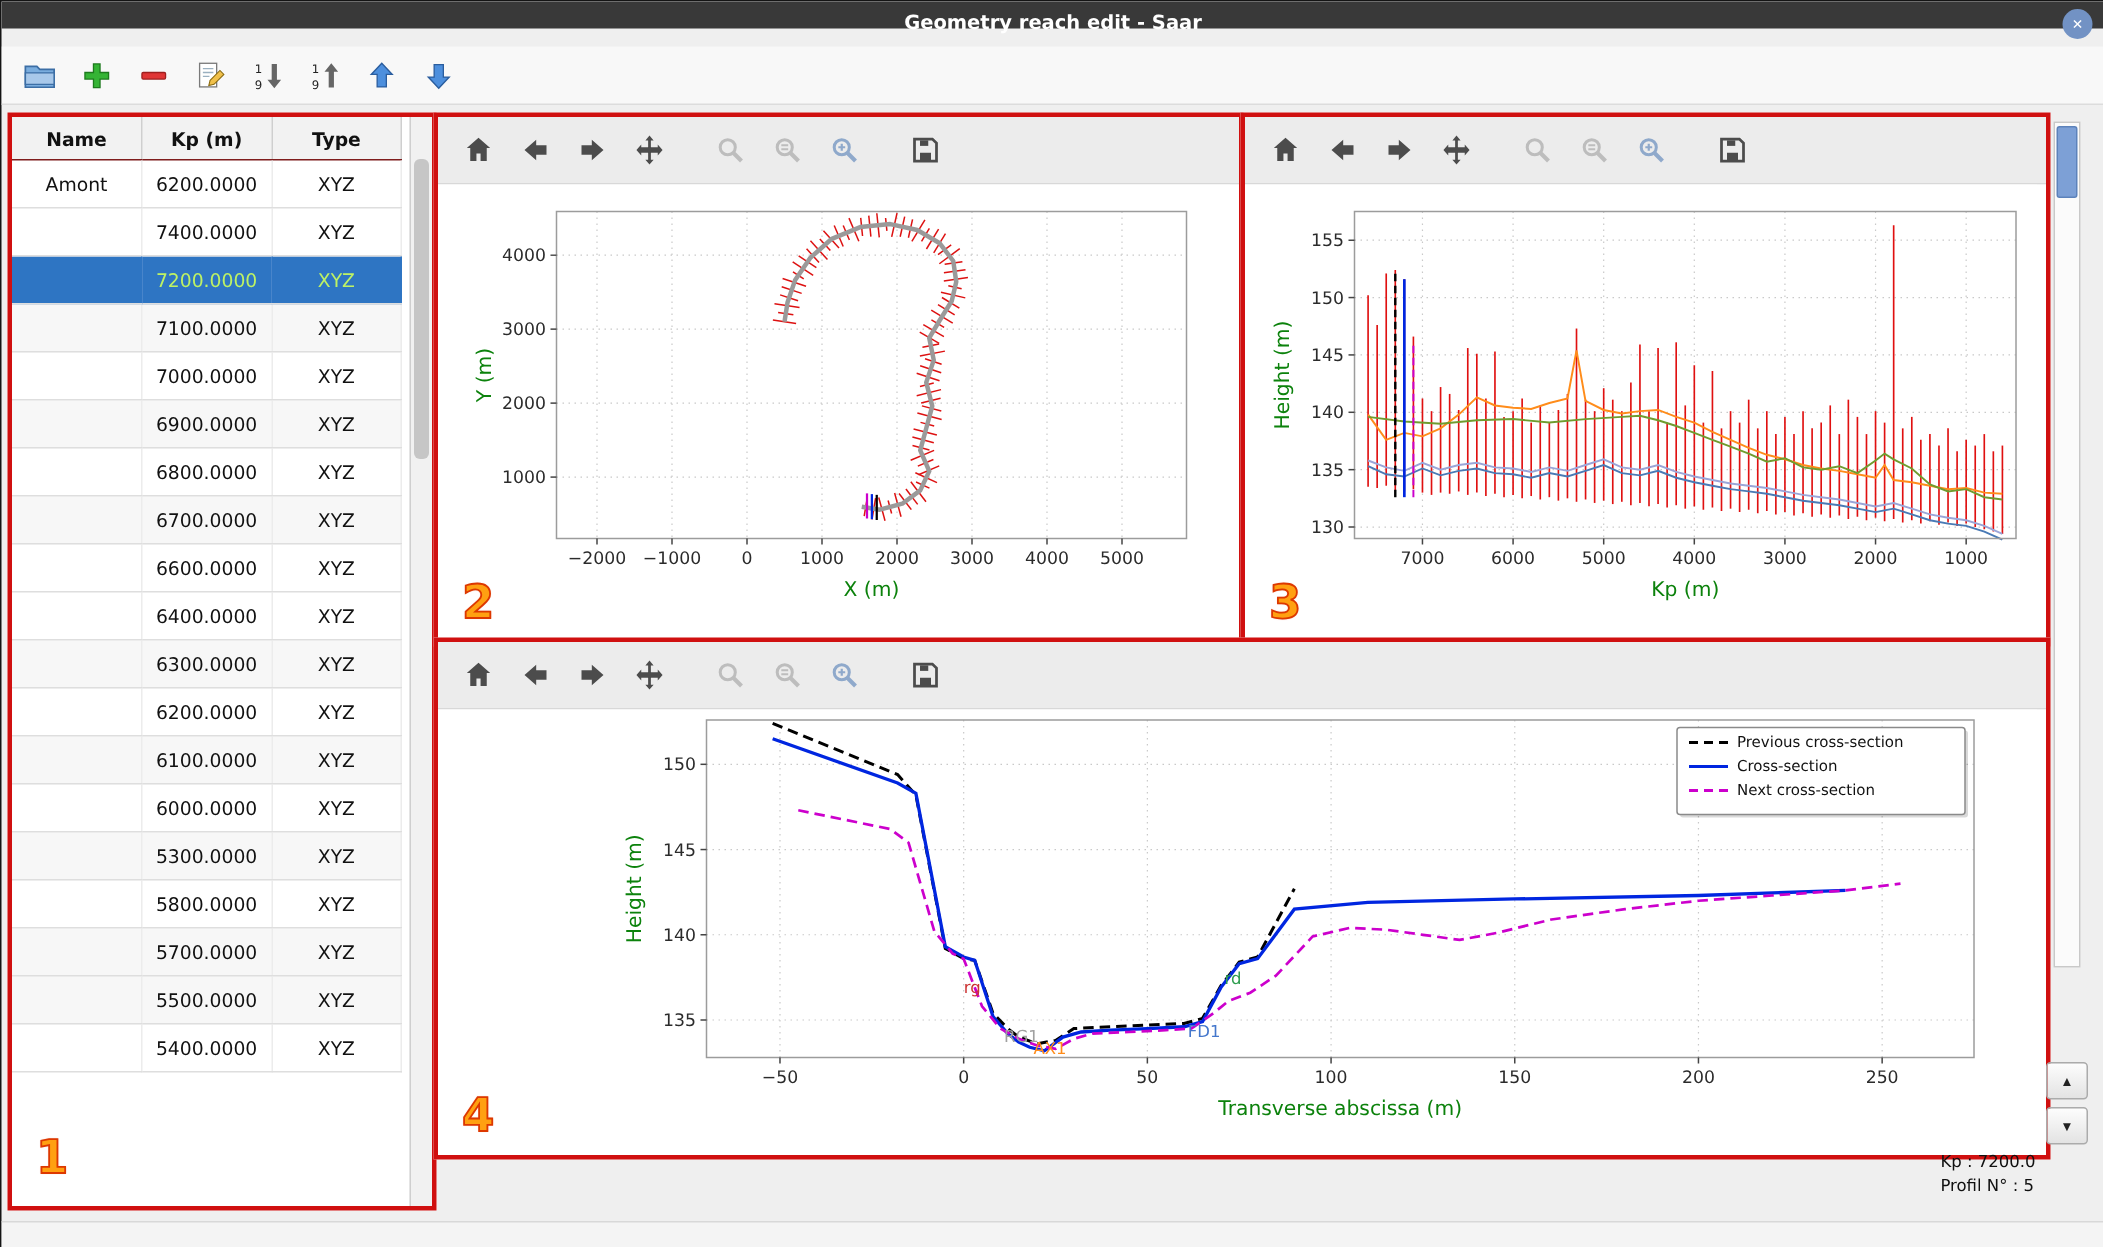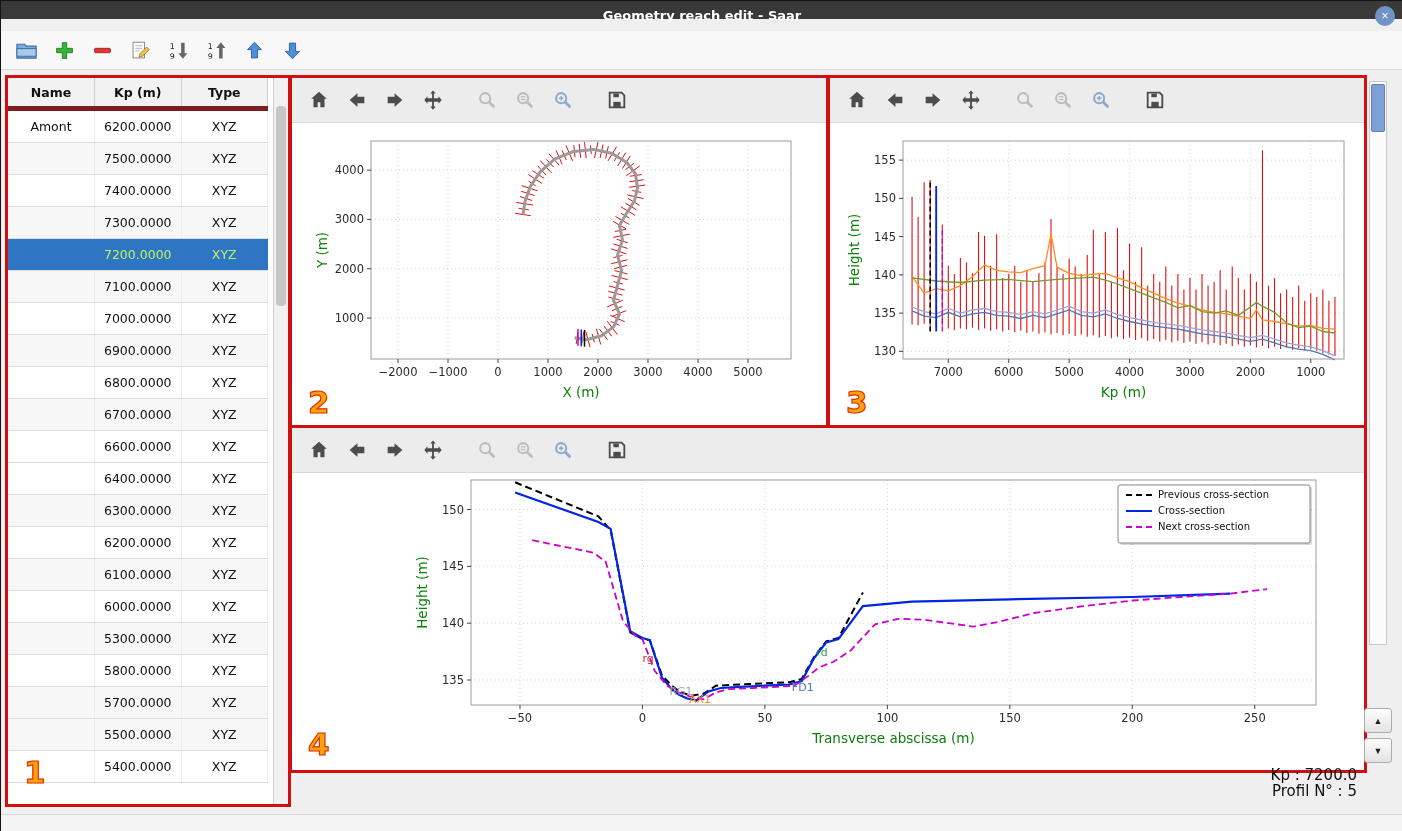--- a/index.html
+++ b/index.html
@@ -18,32 +18,32 @@
   .ptoolbar{height:44px;background:#ececec;border-bottom:1px solid #d8d8d8;display:flex;align-items:center;padding-left:12px;gap:8px;}
   .ptool{width:30px;height:30px;border:none;background:transparent;color:#4c4c4c;display:flex;align-items:center;justify-content:center;cursor:pointer;padding:0;}
   .ptool.disabled{color:#bdbdbd;}
   .ptool.accent{color:#8fa9cb;}
   .ptool.gap{margin-left:16px;}
   .figure{background:#ffffff;}
   .figure svg{display:block;}
   .badge{position:absolute;left:16px;bottom:8px;font-size:31px;font-weight:bold;color:#ffa011;-webkit-text-stroke:1.2px #dd3800;text-shadow:0 0 1px #cc3300;}
   .table-wrap{position:relative;width:100%;height:100%;background:#ffffff;}
   table{border-collapse:collapse;width:260px;table-layout:fixed;}
-  th{height:26px;font-size:12.5px;border-bottom:5px solid #7f1d1d;border-right:1px solid #cfcfcf;background:#f2f2f2;color:#111;}
+  th{height:26px;font-size:12.5px;border-bottom:1px solid #7f1d1d;border-right:1px solid #cfcfcf;background:#f2f2f2;color:#111;}
   td{height:29px;font-size:12.5px;text-align:center;border-bottom:1px solid #dedede;border-right:1px solid #ececec;color:#111;background:#ffffff;}
   tr.alt td{background:#f7f7f7;}
   tr.selected td{background:#2e75c3;color:#bef264;border-right-color:#2e75c3;}
   .vscroll{position:absolute;right:0;top:0;bottom:0;width:14px;background:#f1f1f1;border-left:1px solid #cfcfcf;}
   .vthumb{position:absolute;left:2px;right:2px;top:28px;height:200px;background:#c6c6c6;border-radius:4px;}
   .right-scrollbar{position:absolute;left:1368px;top:80px;width:16px;height:562px;background:#fbfbfb;border:1px solid #c9c9c9;}
   .right-scrollbar .thumb{position:absolute;left:1px;right:1px;top:2px;height:46px;background:#7da0d6;border:1px solid #5c82bb;border-radius:2px;}
   .nav-btn{position:absolute;left:1363px;width:28px;height:25px;border:1px solid #ababab;border-radius:3px;background:linear-gradient(#fdfdfd,#e3e3e3);font-size:9px;color:#222;cursor:pointer;padding:0;}
   #nav-up{top:707px;}
   #nav-down{top:737px;}
-  .info{position:absolute;right:46px;top:766px;text-align:right;font-size:15px;color:#111;line-height:16px;}
+  .info{position:absolute;right:46px;top:766px;font-size:11px;color:#111;line-height:16px;}
   .statusbar{position:absolute;left:0;right:0;bottom:0;height:17px;background:#f4f4f4;border-top:1px solid #d8d8d8;}
   svg text{font-family:"DejaVu Sans",sans-serif;}
 </style>
 </head>
 <body>
 
 <div class="window">
 
   <div class="titlebar">
     <span class="title">Geometry reach edit - Saar</span>
@@ -113,33 +113,23 @@
               <th>Kp (m)</th>
               <th>Type</th>
             </tr>
           </thead>
         <tbody id="profiles-body">
             <tr>
               <td>Amont</td>
               <td>6200.0000</td>
               <td>XYZ</td>
             </tr>
-            <tr class="alt">
-              <td></td>
-              <td>7500.0000</td>
-              <td>XYZ</td>
-            </tr>
             <tr>
               <td></td>
               <td>7400.0000</td>
-              <td>XYZ</td>
-            </tr>
-            <tr class="alt">
-              <td></td>
-              <td>7300.0000</td>
               <td>XYZ</td>
             </tr>
             <tr class="selected">
               <td></td>
               <td>7200.0000</td>
               <td>XYZ</td>
             </tr>
             <tr class="alt">
               <td></td>
               <td>7100.0000</td>

